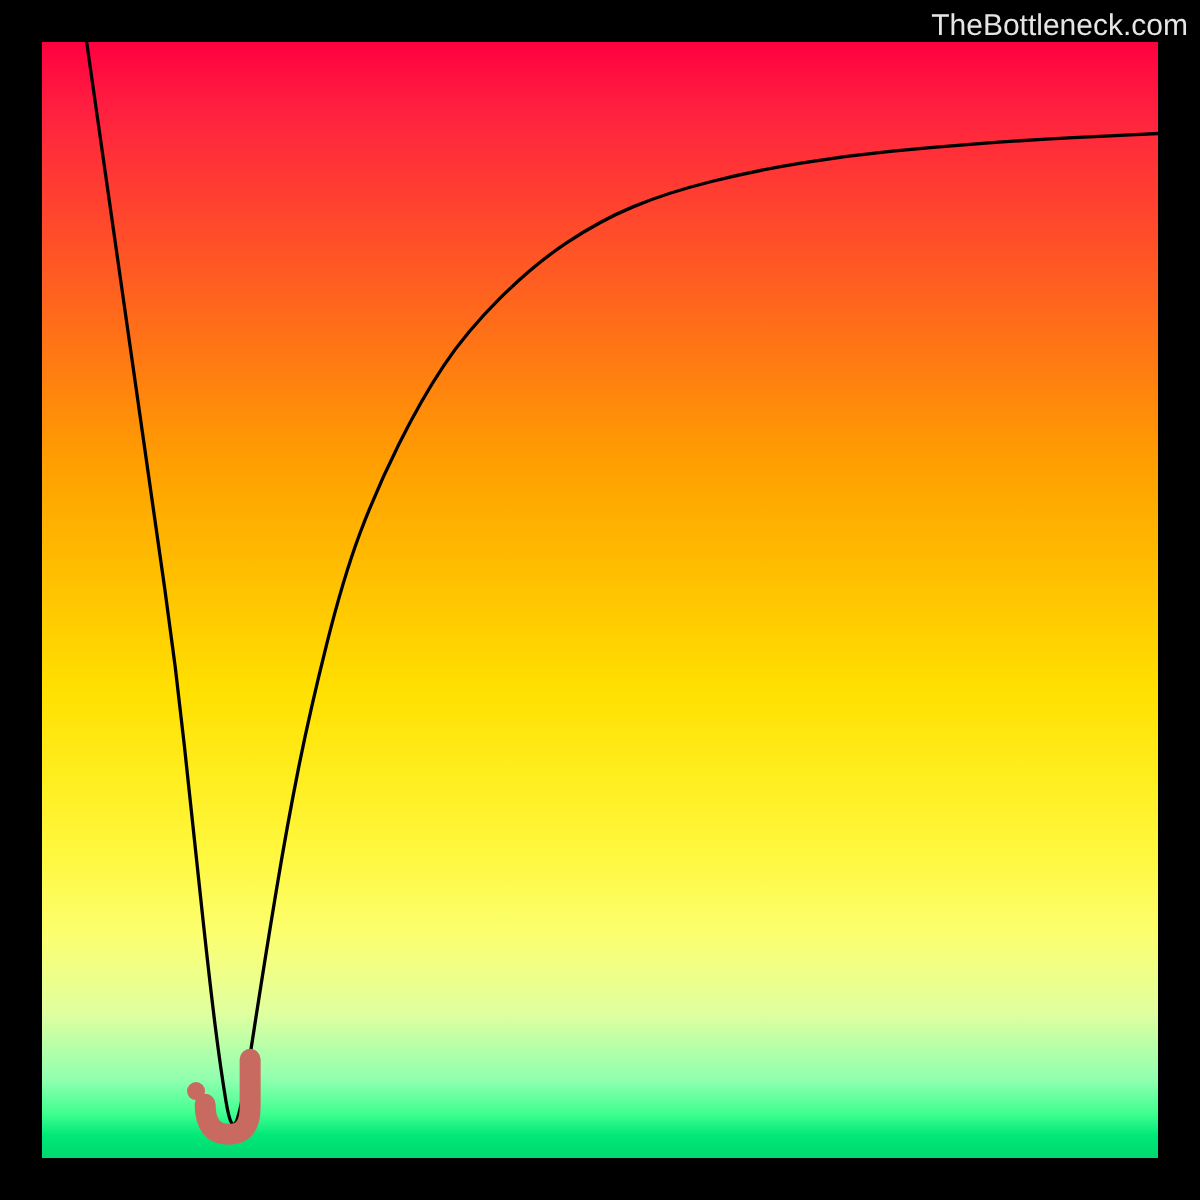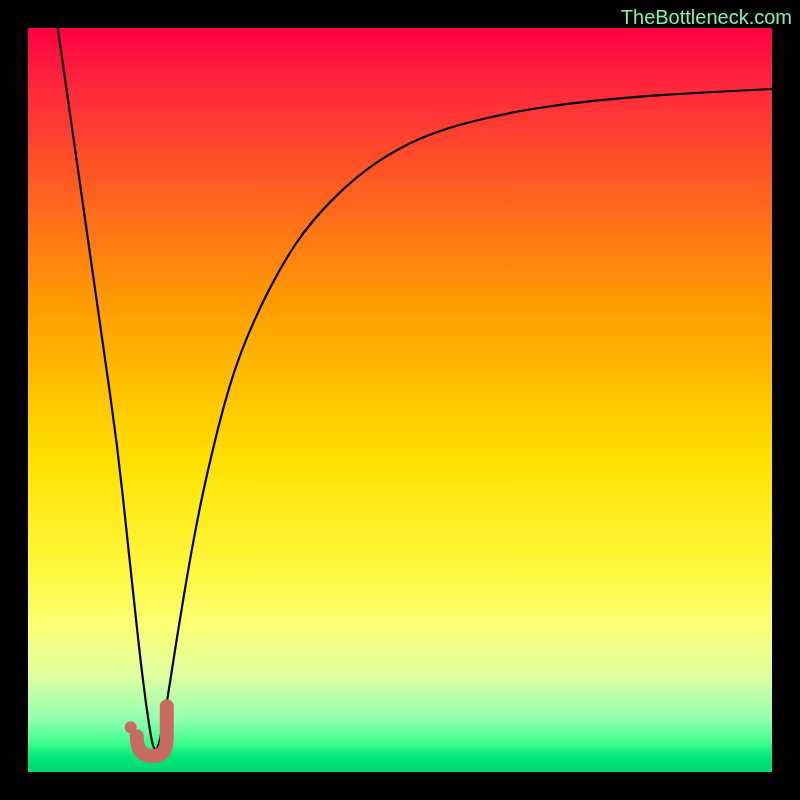--- a/index.html
+++ b/index.html
@@ -8,21 +8,21 @@
       height: 800px;
       background: #000;
       font-family: Arial, sans-serif;
       position: relative;
       overflow: hidden;
     }
     .watermark {
       position: absolute;
       top: 6px;
       right: 8px;
-      color: #86efac;
+      color: #e5e5e5;
       font-size: 20px;
       font-weight: 500;
       z-index: 10;
     }
     .plot-area {
       position: absolute;
       top: 28px;
       left: 28px;
       width: 744px;
       height: 744px;

